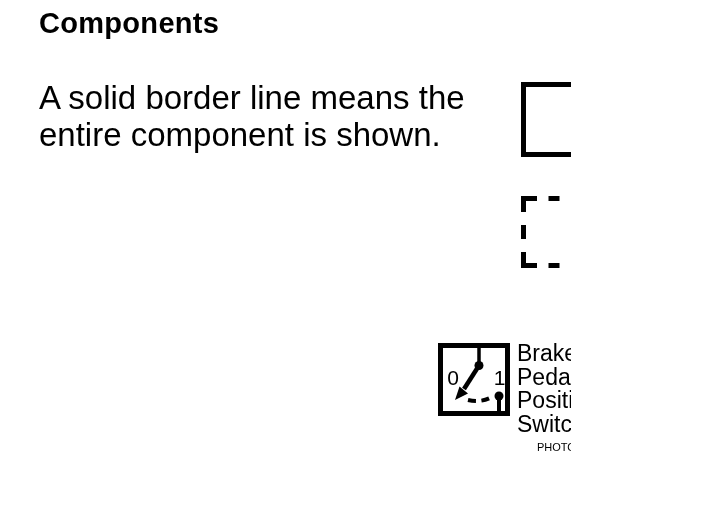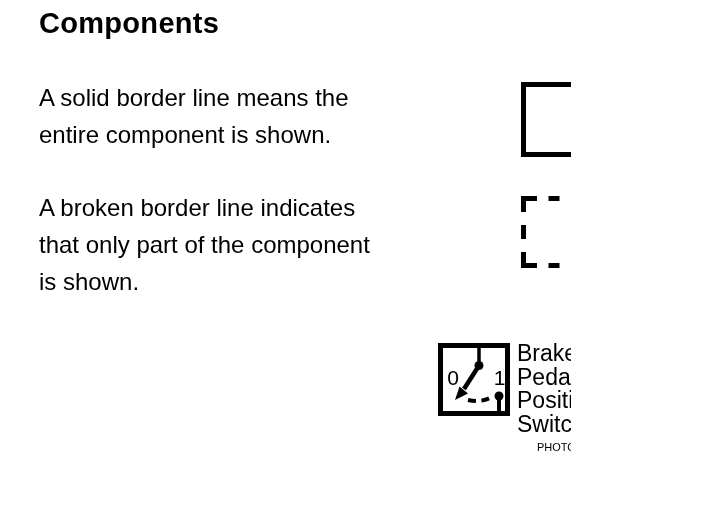--- a/index.html
+++ b/index.html
@@ -18,21 +18,21 @@
     top: 6px;
     margin: 0;
     font-size: 29px;
     font-weight: bold;
     line-height: 34px;
     letter-spacing: 0.3px;
   }
   .body-para {
     position: absolute;
     margin: 0;
-    font-size: 24px;
+    font-size: 33px;
     line-height: 37px;
     white-space: pre-line;
     letter-spacing: 0;
   }
   .para-solid  { left: 39px; top: 79px;  }
   .para-broken { left: 39px; top: 189px; }
   .para-name   { left: 39px; top: 328px; }
 
   .solid-box {
     position: absolute;
@@ -82,23 +82,20 @@
 
 <div class="page">
 
   <h1 class="page-title">Components</h1>
 
   <p class="body-para para-solid">A solid border line means the
 entire component is shown.</p>
 
   <div class="solid-box"></div>
 
-  <p class="body-para para-broken">A broken border line indicates
-that only part of the component
-is shown.</p>
 
   <svg class="dashed-box-svg" width="66" height="72" viewBox="0 0 66 72">
     <path d="M2.5,16 V2.5 H16 M27.5,2.5 H38.5 M50,2.5 H63.5 V16 M63.5,29 V43 M63.5,56 V69.5 H50 M38.5,69.5 H27.5 M16,69.5 H2.5 V56 M2.5,43 V29" fill="none" stroke="#000000" stroke-width="5"></path>
   </svg>
 
 
   <svg class="switch-svg" width="72" height="73" viewBox="0 0 72 73">
     <rect x="2.5" y="2.5" width="67" height="68" fill="#ffffff" stroke="#000000" stroke-width="5"></rect>
     <line x1="41" y1="5" x2="41" y2="19" stroke="#000000" stroke-width="3.5"></line>
     <circle cx="41" cy="22.5" r="4.5" fill="#000000"></circle>

